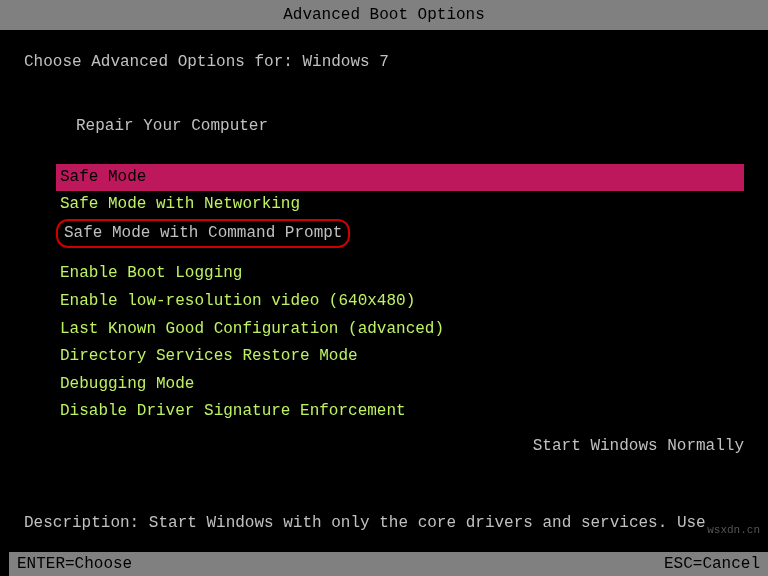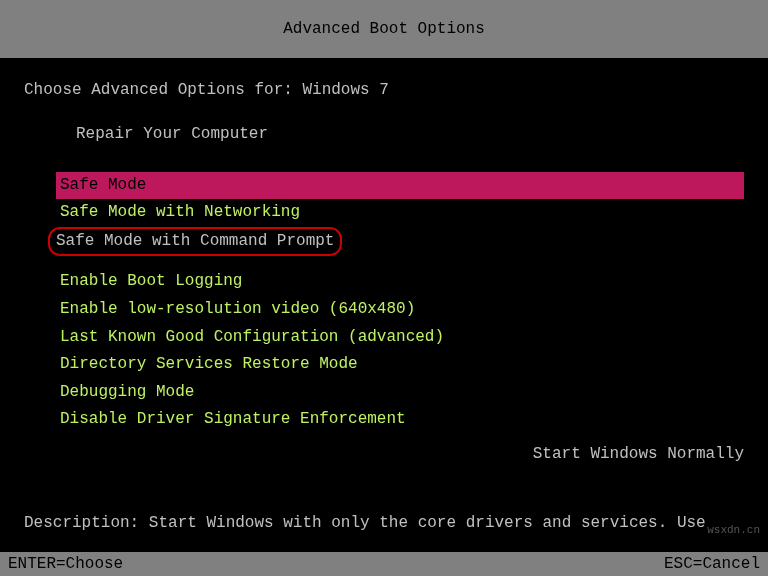--- a/index.html
+++ b/index.html
@@ -16,31 +16,31 @@
       font-size: 16px;
       color: #c0c0c0;
       overflow: hidden;
       position: relative;
     }
 
     .title-bar {
       background-color: #808080;
       color: #000000;
       text-align: center;
-      padding: 20px 0;
+      padding: 6px 0;
       font-size: 16px;
       font-weight: normal;
     }
 
     .main-content {
       padding: 20px 24px 0 24px;
     }
 
     .header-text {
-      margin-bottom: 4px;
+      margin-bottom: 24px;
       color: #c0c0c0;
       line-height: 1.5;
     }
 
     .menu-section {
       margin-top: 16px;
     }
 
     .menu-item {
       display: block;
@@ -52,21 +52,21 @@
       white-space: nowrap;
     }
 
     .menu-item.selected {
       background-color: #be185d;
       color: #000000;
       margin-left: 32px;
     }
 
     .circle-wrapper {
-      margin-left: 24px;
+      margin-left: 32px;
       display: block;
     }
 
     .circle-wrapper .menu-item-text {
       display: inline-block;
       border: 2px solid #cc0000;
       border-radius: 12px;
       padding: 0 6px;
       color: #c0c0c0;
       line-height: 1.6;
@@ -100,21 +100,21 @@
       line-height: 1.55;
     }
 
     .description-line {
       white-space: pre;
     }
 
     .bottom-bar {
       position: absolute;
       bottom: 0;
-      left: 0;
+      left: 9px;
       right: 0;
       background-color: #808080;
       color: #000000;
       display: flex;
       justify-content: space-between;
       padding: 3px 8px;
       font-size: 16px;
     }
 
     .watermark {

